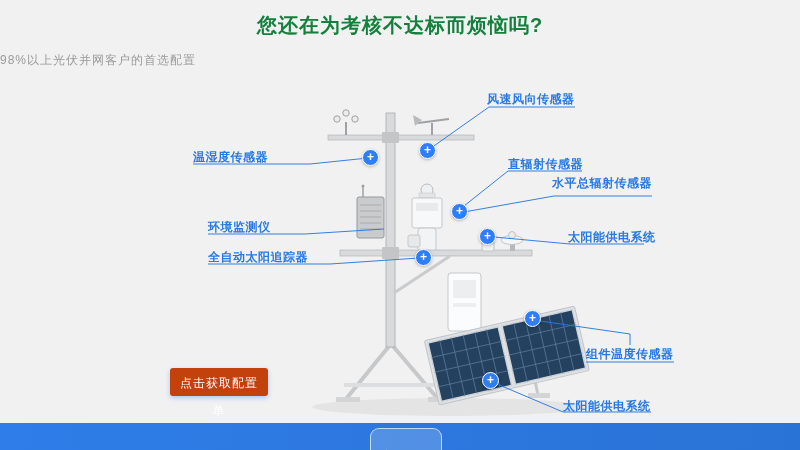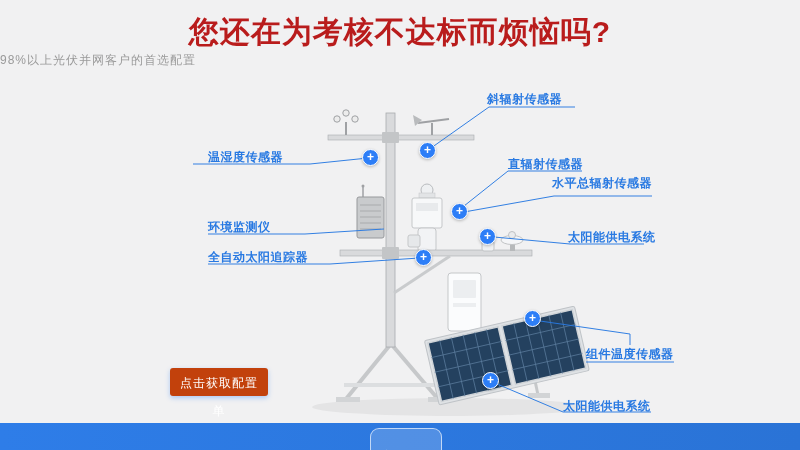--- a/index.html
+++ b/index.html
@@ -1,31 +1,31 @@
 <!DOCTYPE html>
 <html><head>
 <meta charset="utf-8">
 <style>
   html,body{margin:0;padding:0;}
   body{font-family:"Liberation Sans", sans-serif;}
   .stage{position:relative;width:800px;height:450px;background:#f1f1f2;overflow:hidden;}
 
   .title{position:absolute;left:0;top:12px;width:100%;text-align:center;
-         font-size:30px;font-weight:bold;color:#b91c1c;letter-spacing:1px;margin:0;}
+         font-size:20px;font-weight:bold;color:#15803d;letter-spacing:1px;margin:0;}
   .subtitle{position:absolute;left:0;top:52px;width:100%;
             font-size:12px;color:#9a9a9a;letter-spacing:1px;}
 
   .illustration{position:absolute;left:300px;top:95px;width:300px;height:330px;}
   .connectors{position:absolute;left:0;top:0;width:800px;height:450px;pointer-events:none;}
   .connectors polyline{fill:none;stroke:#2879e2;stroke-width:1;opacity:.95;}
 
   .label{position:absolute;color:#2879e2;font-size:12px;font-weight:bold;
          white-space:nowrap;letter-spacing:.5px;}
   .lbl-wind{left:487px;top:91px;}
-  .lbl-temp{left:208px;top:149px;}
+  .lbl-temp{left:193px;top:149px;}
   .lbl-direct{left:508px;top:156px;}
   .lbl-horiz{left:552px;top:163px;margin-top:12px;}
   .lbl-env{left:208px;top:219px;}
   .lbl-tilt{left:568px;top:229px;}
   .lbl-tracker{left:208px;top:249px;}
   .lbl-module{left:586px;top:346px;}
   .lbl-power{left:563px;top:398px;}
 
   .marker{position:absolute;width:15px;height:15px;border-radius:50%;
           background:#2d7ef7;border:1.5px solid #ffffff;
@@ -151,21 +151,21 @@
   </svg>
 
   <div class="marker m1"></div>
   <div class="marker m2"></div>
   <div class="marker m3"></div>
   <div class="marker m4"></div>
   <div class="marker m5"></div>
   <div class="marker m6"></div>
   <div class="marker m7"></div>
 
-  <div class="label lbl-wind">斜辐射传感器</div>
+  <div class="label lbl-wind">风速风向传感器</div>
   <div class="label lbl-temp">温湿度传感器</div>
   <div class="label lbl-direct">直辐射传感器</div>
   <div class="label lbl-horiz">水平总辐射传感器</div>
   <div class="label lbl-env">环境监测仪</div>
   <div class="label lbl-tilt">太阳能供电系统</div>
   <div class="label lbl-tracker">全自动太阳追踪器</div>
   <div class="label lbl-power">太阳能供电系统</div>
   <div class="label lbl-module">组件温度传感器</div>
 
   <button class="cta">点击获取配置单</button>

